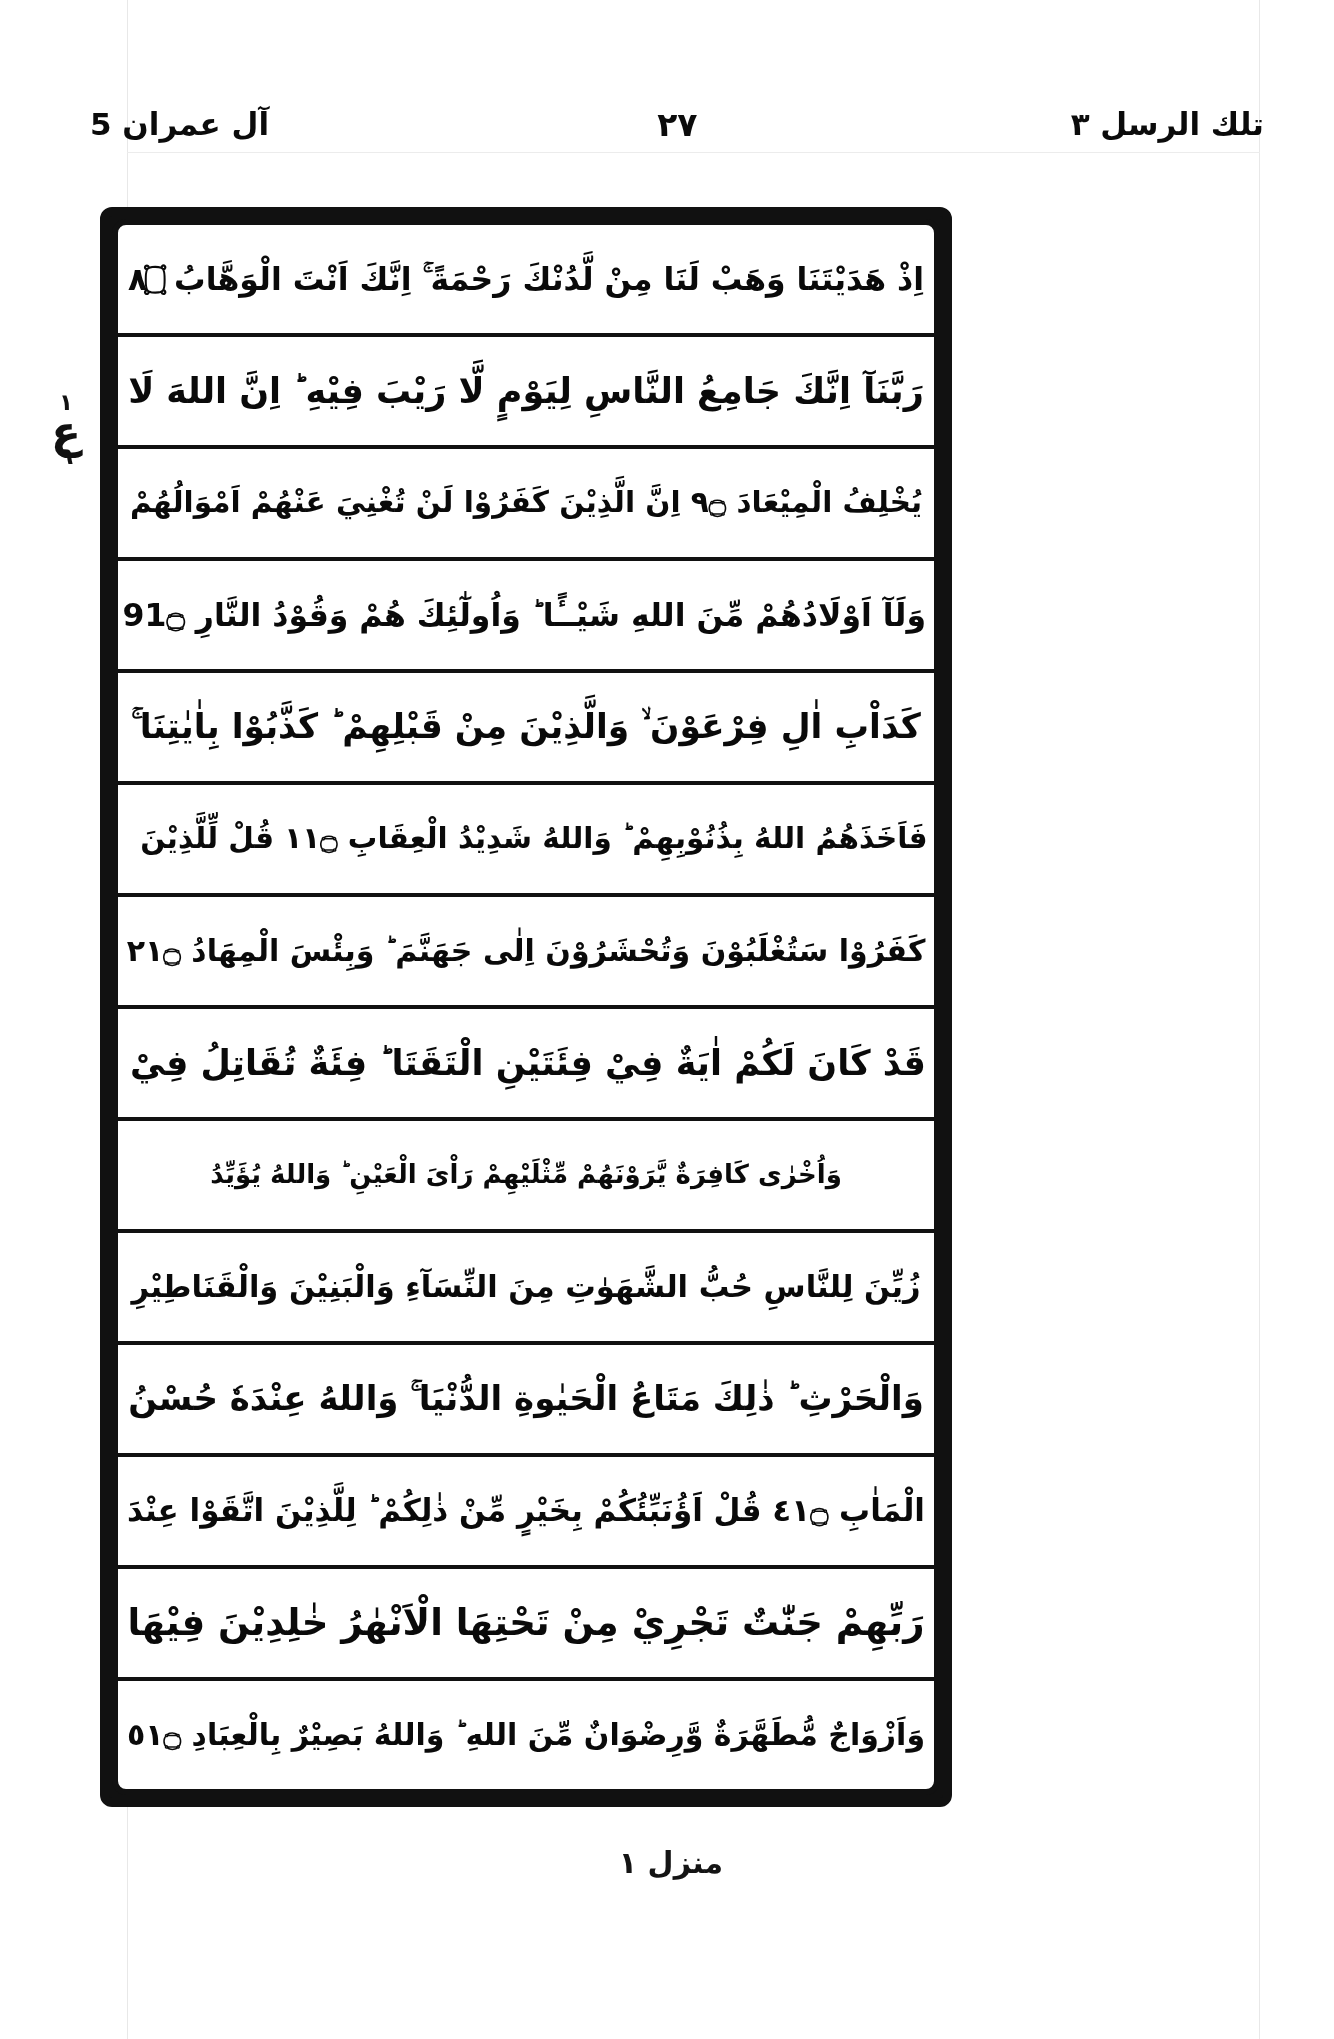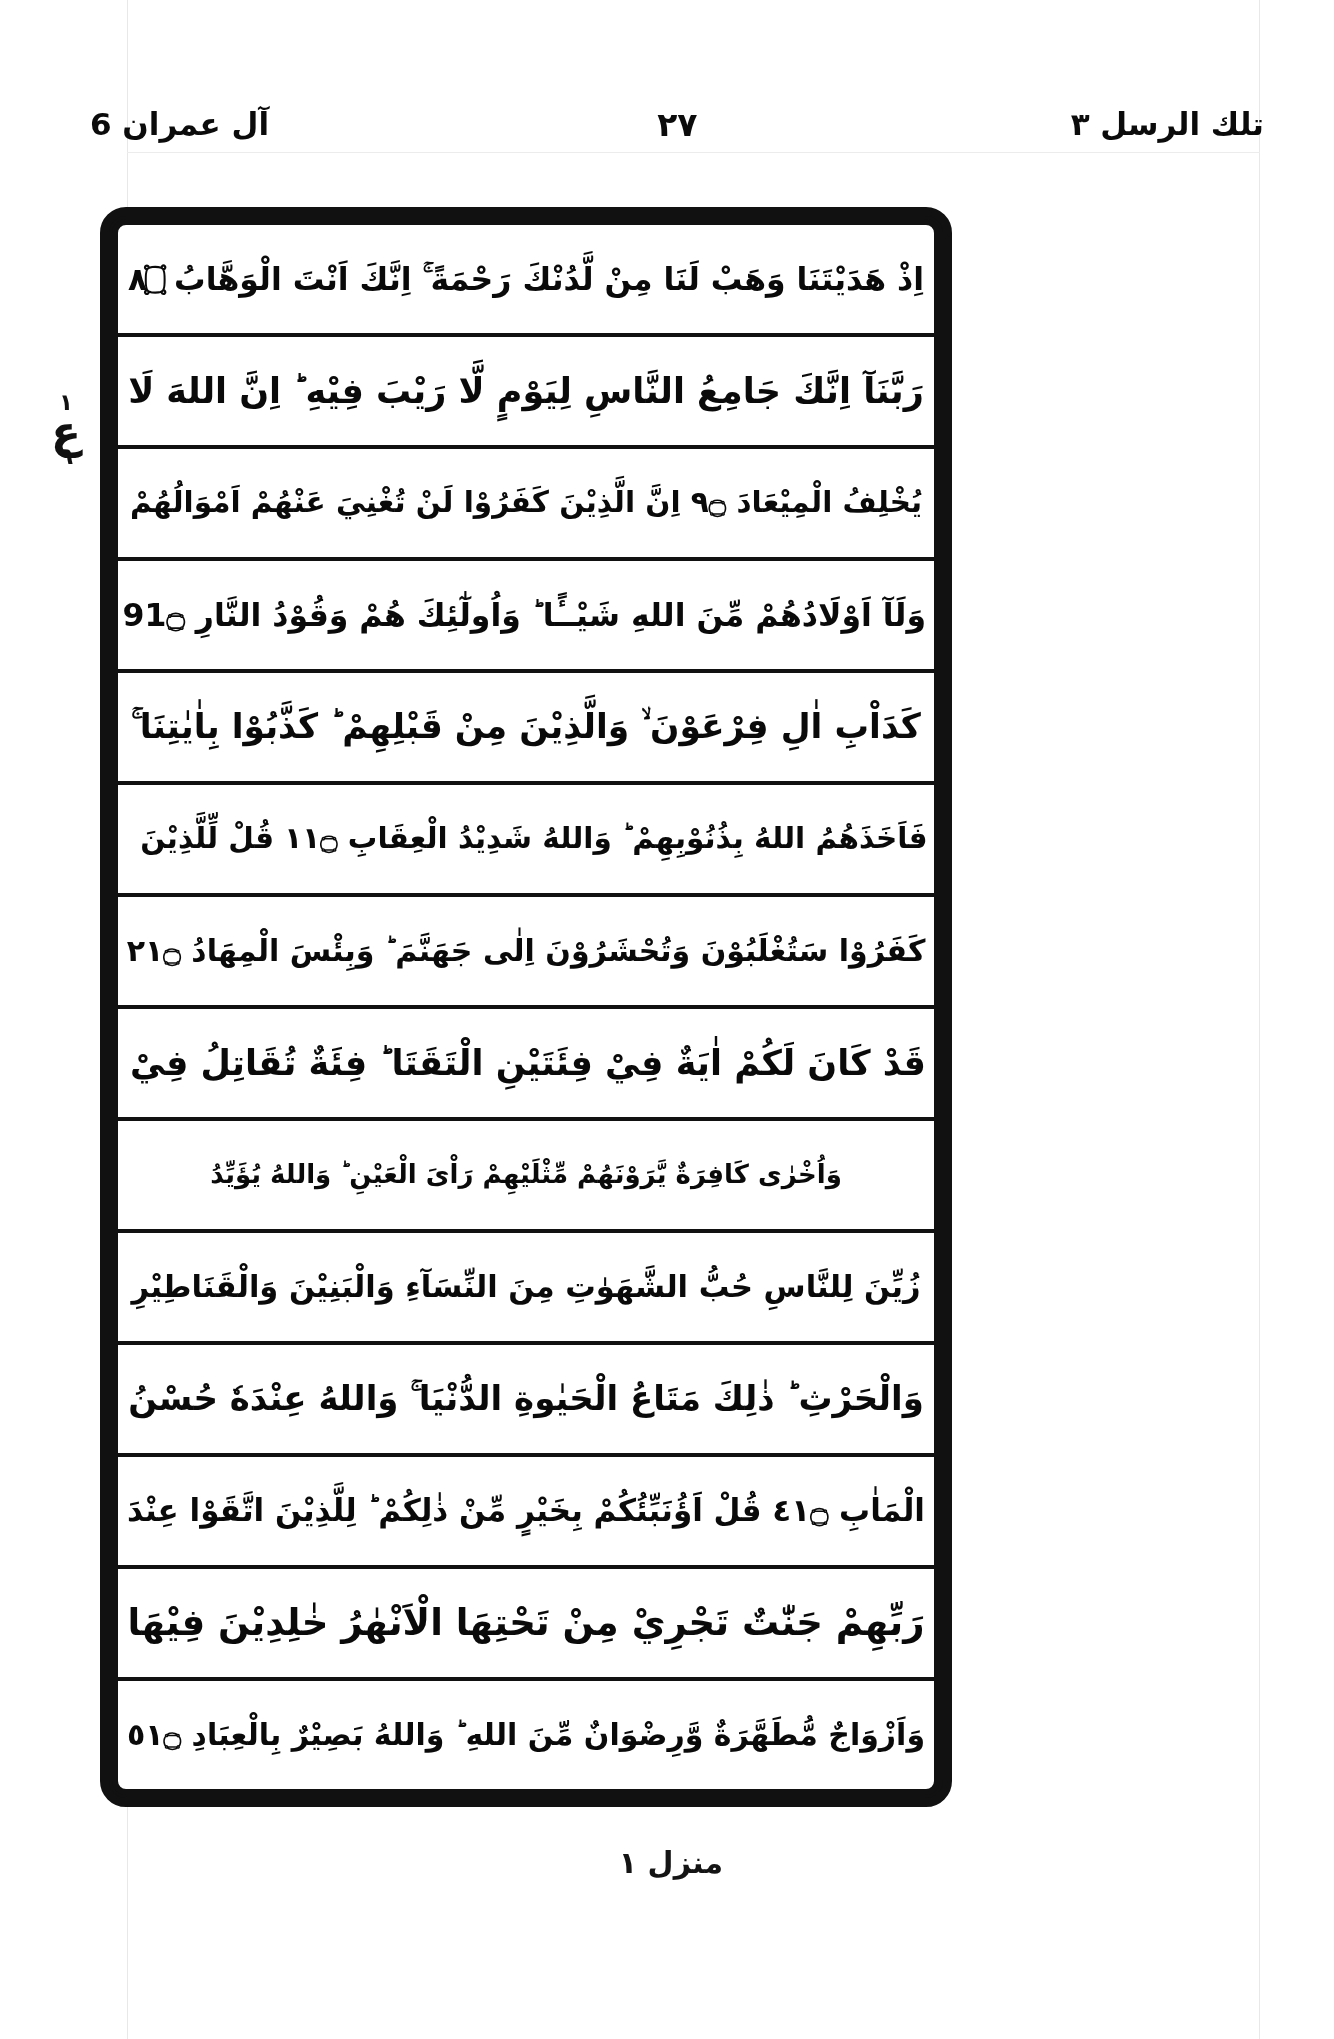--- a/index.html
+++ b/index.html
@@ -98,21 +98,21 @@
   }
 
   
   .frame-outer {
     position: absolute;
     left: 100px;
     top: 207px;
     width: 852px;
     height: 1600px;
     border: 9px solid #111111;
-    border-radius: 26px;
+    border-radius: 12px;
     box-sizing: border-box;
     background: #111111;
     padding: 3px;
   }
   
   .frame-beads {
     position: absolute;
     inset: 5px;
     border-radius: 16px;
     pointer-events: none;
@@ -207,21 +207,21 @@
 
 <div class="page">
 
   <div class="scan-edge left"></div>
   <div class="scan-edge right"></div>
   <div class="scan-edge-top"></div>
 
   <div class="header">
     <span class="header-item">تلك الرسل ٣</span>
     <span class="header-item header-center">٢٧</span>
-    <span class="header-item">آل عمران 6</span>
+    <span class="header-item">آل عمران 5</span>
   </div>
 
   <div class="ruku-marker">
     <div class="ruku-top">١</div>
     <div class="ruku-sym">ع</div>
     <div class="ruku-bot">٩</div>
   </div>
 
   <div class="frame-outer">
     <div class="frame-beads">

